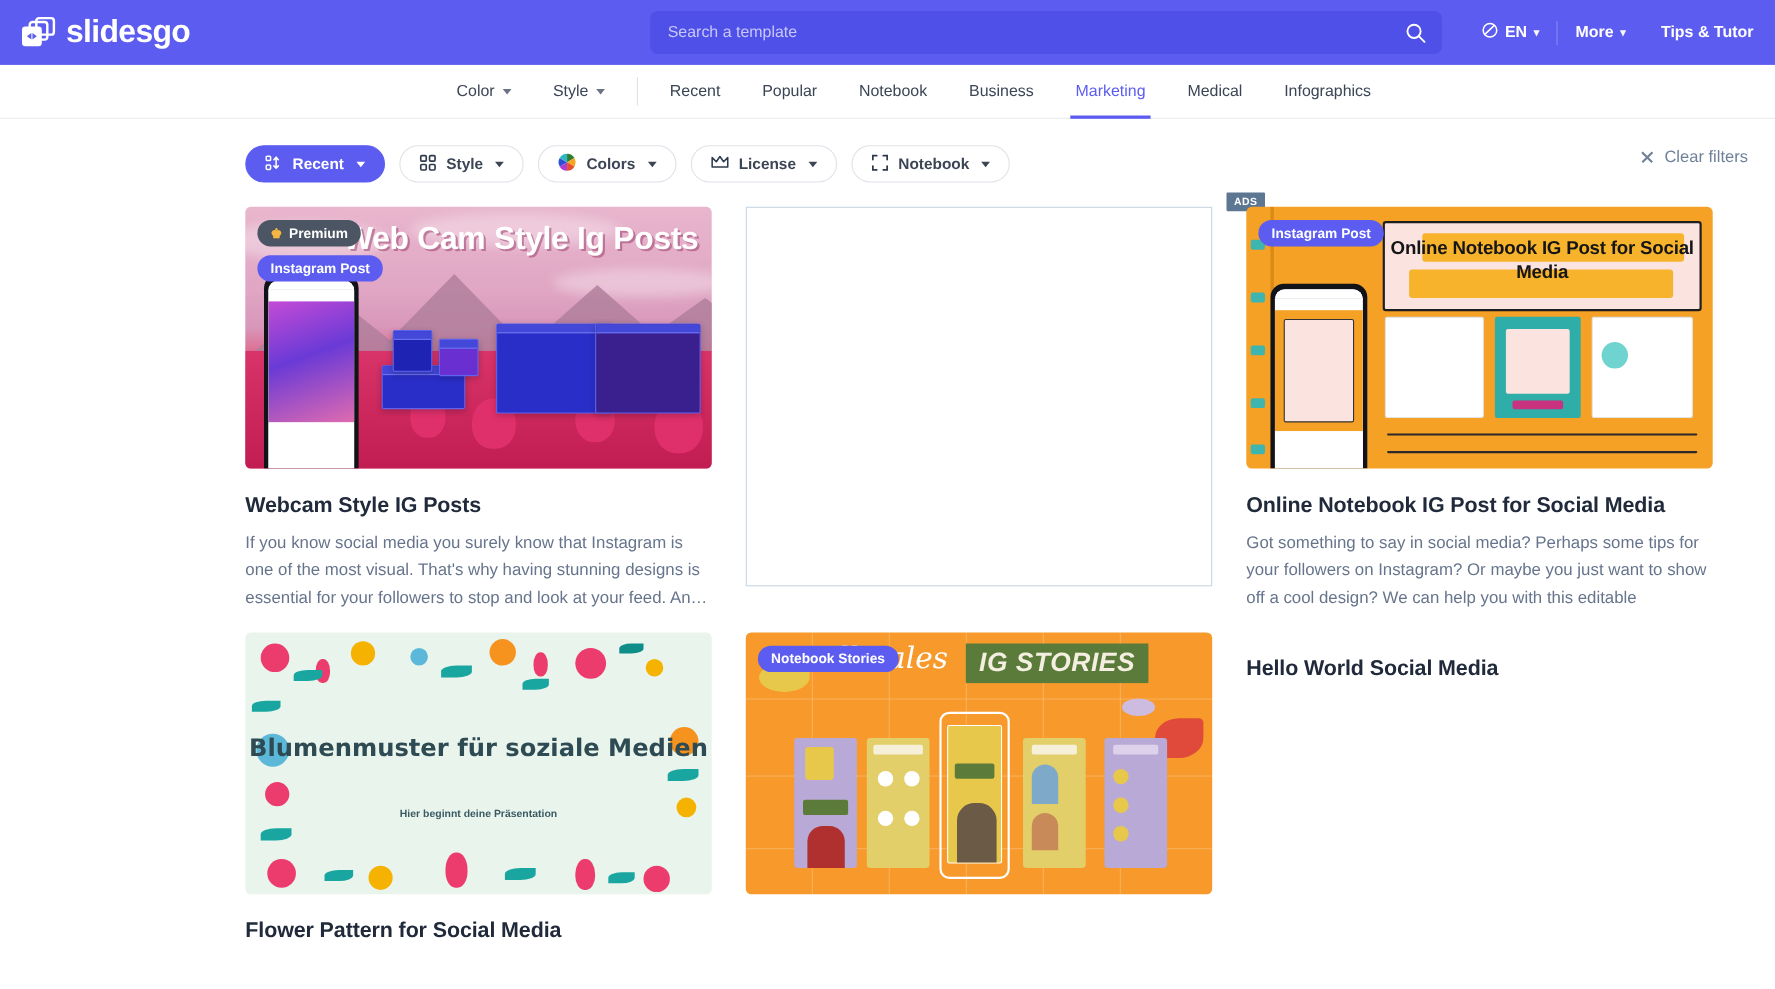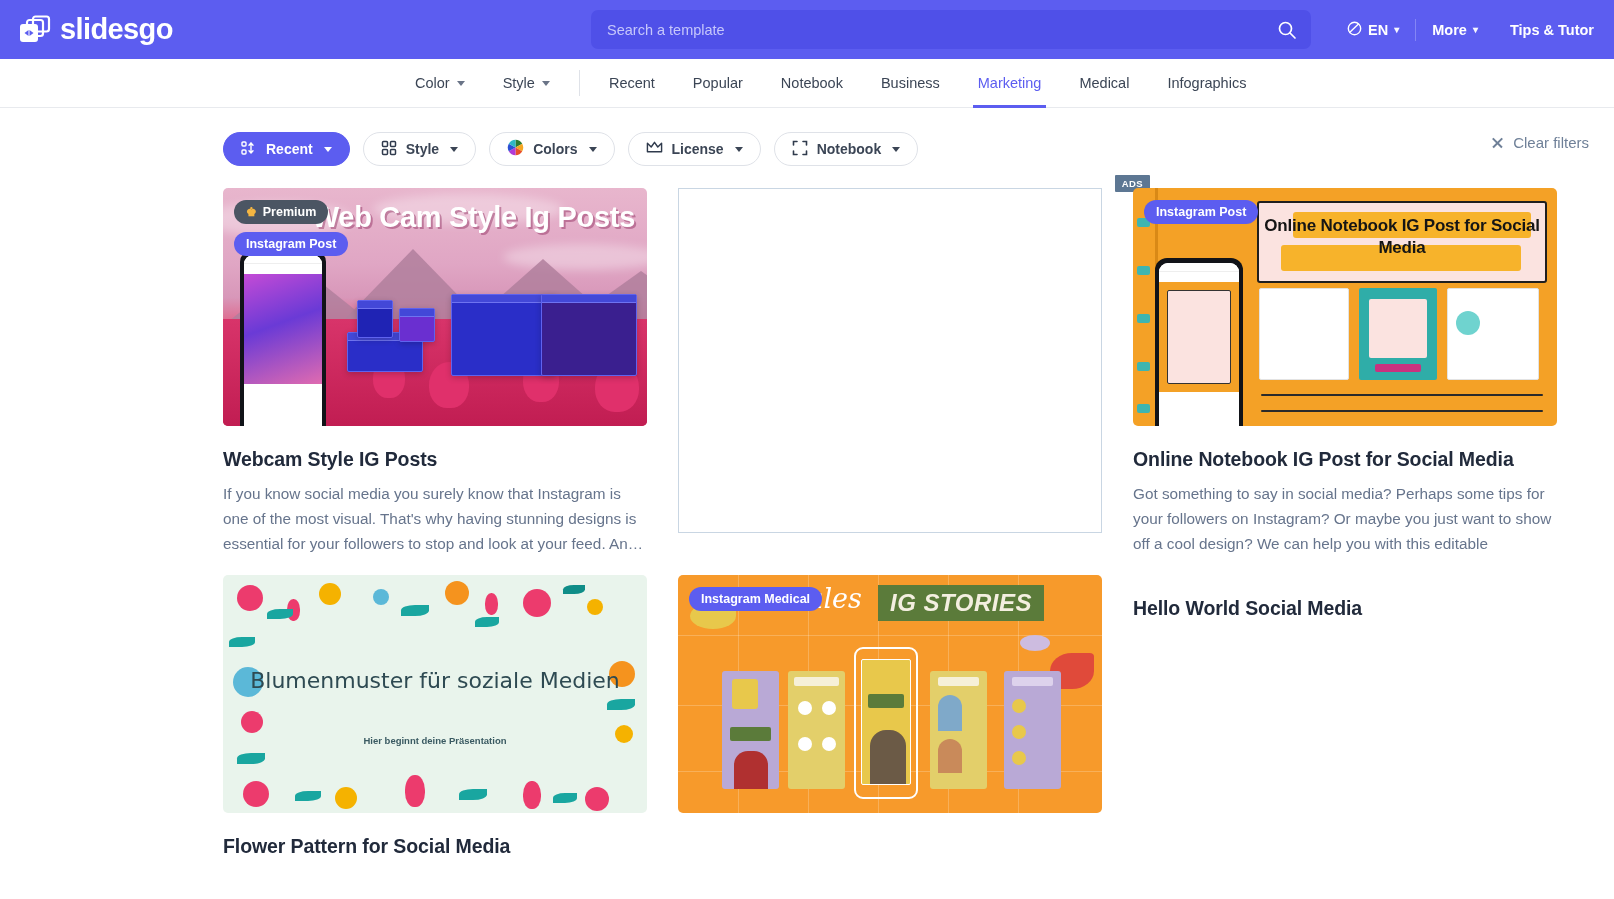--- a/index.html
+++ b/index.html
@@ -290,20 +290,21 @@
   }
   .t4 .tulip {
     position: absolute; width: 13px; height: 22px;
     background: #ec3b6d; border-radius: 48% 48% 45% 45%;
   }
   .t4 .ttl {
     position: absolute; left: 0; right: 0; top: 92px;
     text-align: center; color: #2e4a52;
     font-size: 22px; line-height: 1.3;
     font-family: "DejaVu Sans", sans-serif;
+    font-weight: bold;
   }
   .t4 .sub {
     position: absolute; left: 0; right: 0; top: 160px;
     text-align: center; color: #3a5a62; font-size: 9.5px; font-weight: 700;
   }
 
   
   .t5 { background: #f79a2b; }
   .t5 .gridline { position: absolute; background: rgba(255,255,255,.22); }
   .t5 .script {
@@ -714,21 +715,21 @@
         <div style="position:absolute;left:8px;top:68px;width:24px;height:34px;background:#c98a5a;border-radius:12px 12px 0 0;"></div>
       </div>
       <div class="story" style="left:326px;background:#b9a9d6;">
         <div style="position:absolute;left:8px;top:6px;right:8px;height:9px;background:#ddd2ec;border-radius:2px;"></div>
         <div style="position:absolute;left:8px;top:28px;width:14px;height:14px;background:#e8c84b;border-radius:50%;"></div>
         <div style="position:absolute;left:8px;top:54px;width:14px;height:14px;background:#e8c84b;border-radius:50%;"></div>
         <div style="position:absolute;left:8px;top:80px;width:14px;height:14px;background:#e8c84b;border-radius:50%;"></div>
       </div>
 
       <div class="badge badge-type b-pos-b">
-        <span>Instagram Medical</span>
+        <span>Notebook Stories</span>
       </div>
     </div>
   </div>
 
   <div class="card">
     <div class="card-title">Hello World Social Media</div>
   </div>
 
 </div>
 

